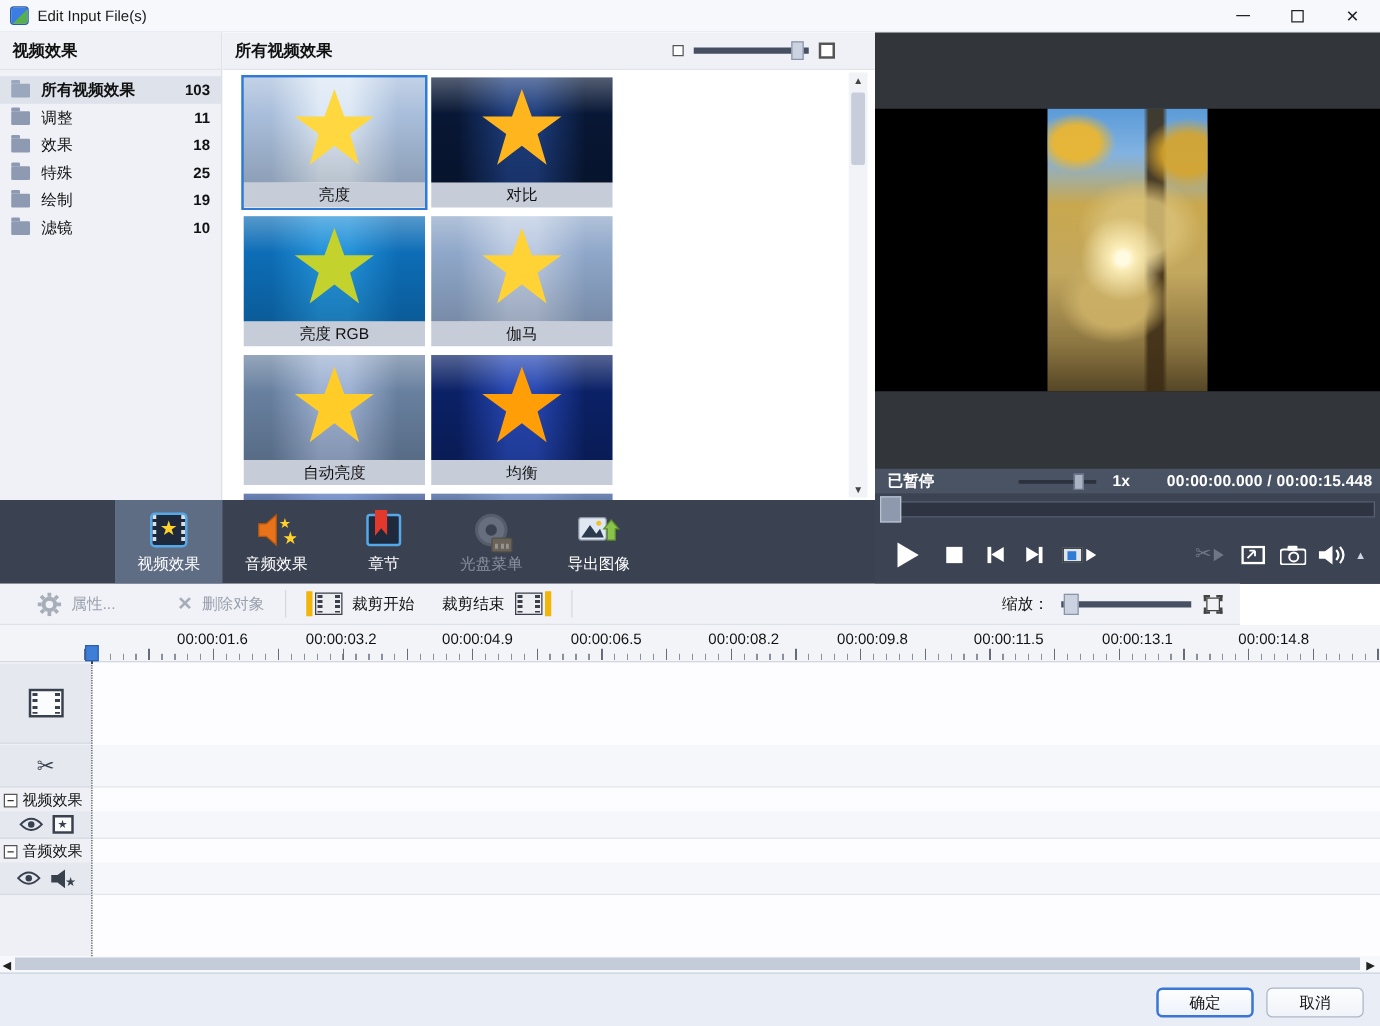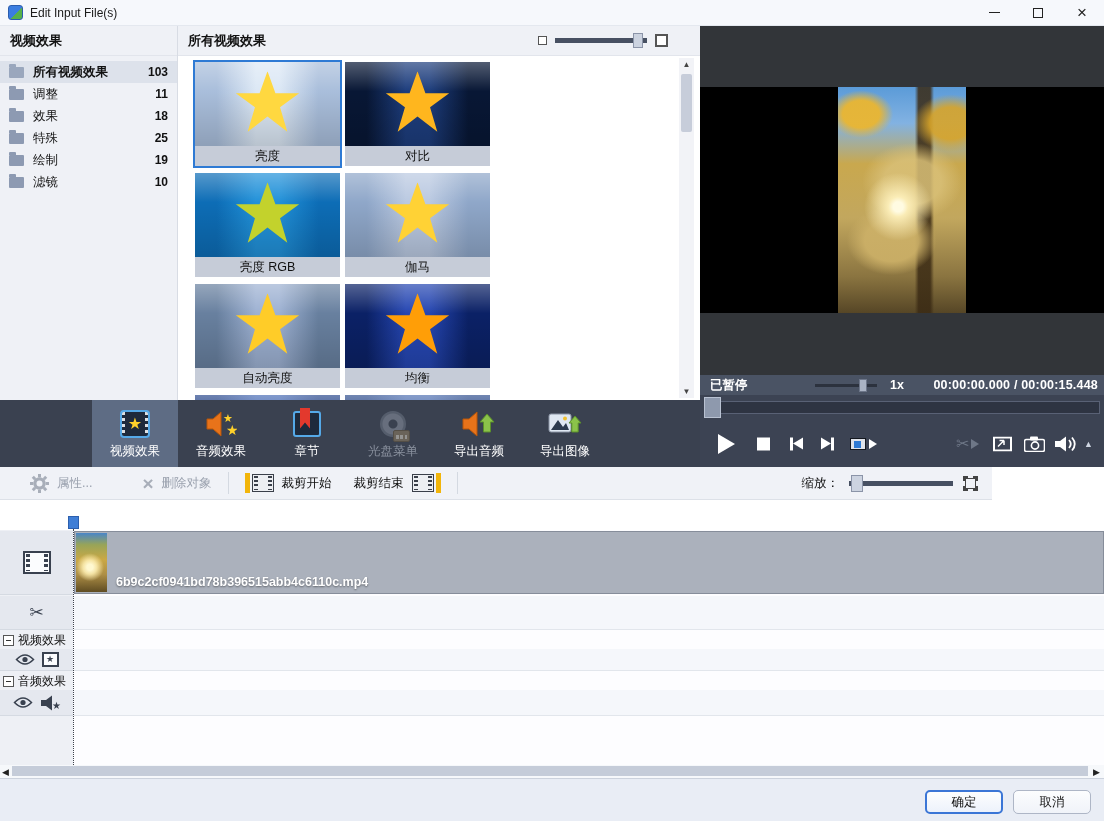--- a/index.html
+++ b/index.html
@@ -431,29 +431,20 @@
     <div class="tab disabled">
       <span class="ti ti-disc">
           <span class="disc-circle"></span>
           <span class="disc-box"></span>
         </span>
       <span>光盘菜单</span>
     </div>
     <div class="tab">
       <span class="ti">
         <svg width="34" height="30" viewBox="0 0 34 30">
-          <polygon points="1,10 7,10 15,3 15,27 7,20 1,20" fill="#e8731a" stroke="#b85708"></polygon>
-          <polygon points="25,5 32,13 28.5,13 28.5,23 21.5,23 21.5,13 18,13" fill="#8bc34a" stroke="#5a8f2a"></polygon>
-        </svg>
-      </span>
-      <span>导出音频</span>
-    </div>
-    <div class="tab">
-      <span class="ti">
-        <svg width="34" height="30" viewBox="0 0 34 30">
           <rect x="1" y="5" width="22" height="18" rx="2" fill="#dfe7f2" stroke="#8a94a4"></rect>
           <polygon points="3,21 10,11 15,18 18,14 21,21" fill="#2c3a4e"></polygon>
           <circle cx="17" cy="9.5" r="2" fill="#f0c030"></circle>
           <polygon points="27,7 33,14 30.2,14 30.2,23 23.8,23 23.8,14 21,14" fill="#8bc34a" stroke="#5a8f2a"></polygon>
         </svg>
       </span>
       <span>导出图像</span>
     </div>
   </div>
 
@@ -496,32 +487,41 @@
     <div class="tb-sep"></div>
     <div class="zoom-wrap">
       <span>缩放：</span>
       <span class="zoom-track">
           <span class="zoom-thumb"></span>
         </span>
       <span class="fit-icon"></span>
     </div>
   </div>
 
+  <div class="ruler">
+    <span>00:00:01.6</span>
+    <span>00:00:03.2</span>
+    <span>00:00:04.9</span>
+    <span>00:00:06.5</span>
+    <span>00:00:08.2</span>
+    <span>00:00:09.8</span>
+    <span>00:00:11.5</span>
+    <span>00:00:13.1</span>
+    <span>00:00:14.8</span>
+    <div class="ticks-minor"></div>
+    <div class="ticks-major"></div>
+  </div>
   <div class="playhead"></div>
   <div class="playhead-line"></div>
 
   <div class="tracks">
     <div class="hdr-col"></div>
 
     <div class="hdr-cell" style="top:1px; height:64px;">
       <span class="filmstrip-ic"></span>
-    </div>
-    <div class="clip">
-      <div class="clip-thumb"></div>
-      <div class="clip-name">6b9c2cf0941bd78b396515abb4c6110c.mp4</div>
     </div>
 
     <div class="hdr-cell" style="top:66px; height:34px;">
       <span class="scissors-ic">✂</span>
     </div>
     <div class="row-line" style="top:66px; height:34px;"></div>
 
     <div class="fx-label" style="top:102px;">
       <span class="collapse-box"></span>
       <span>视频效果</span>

